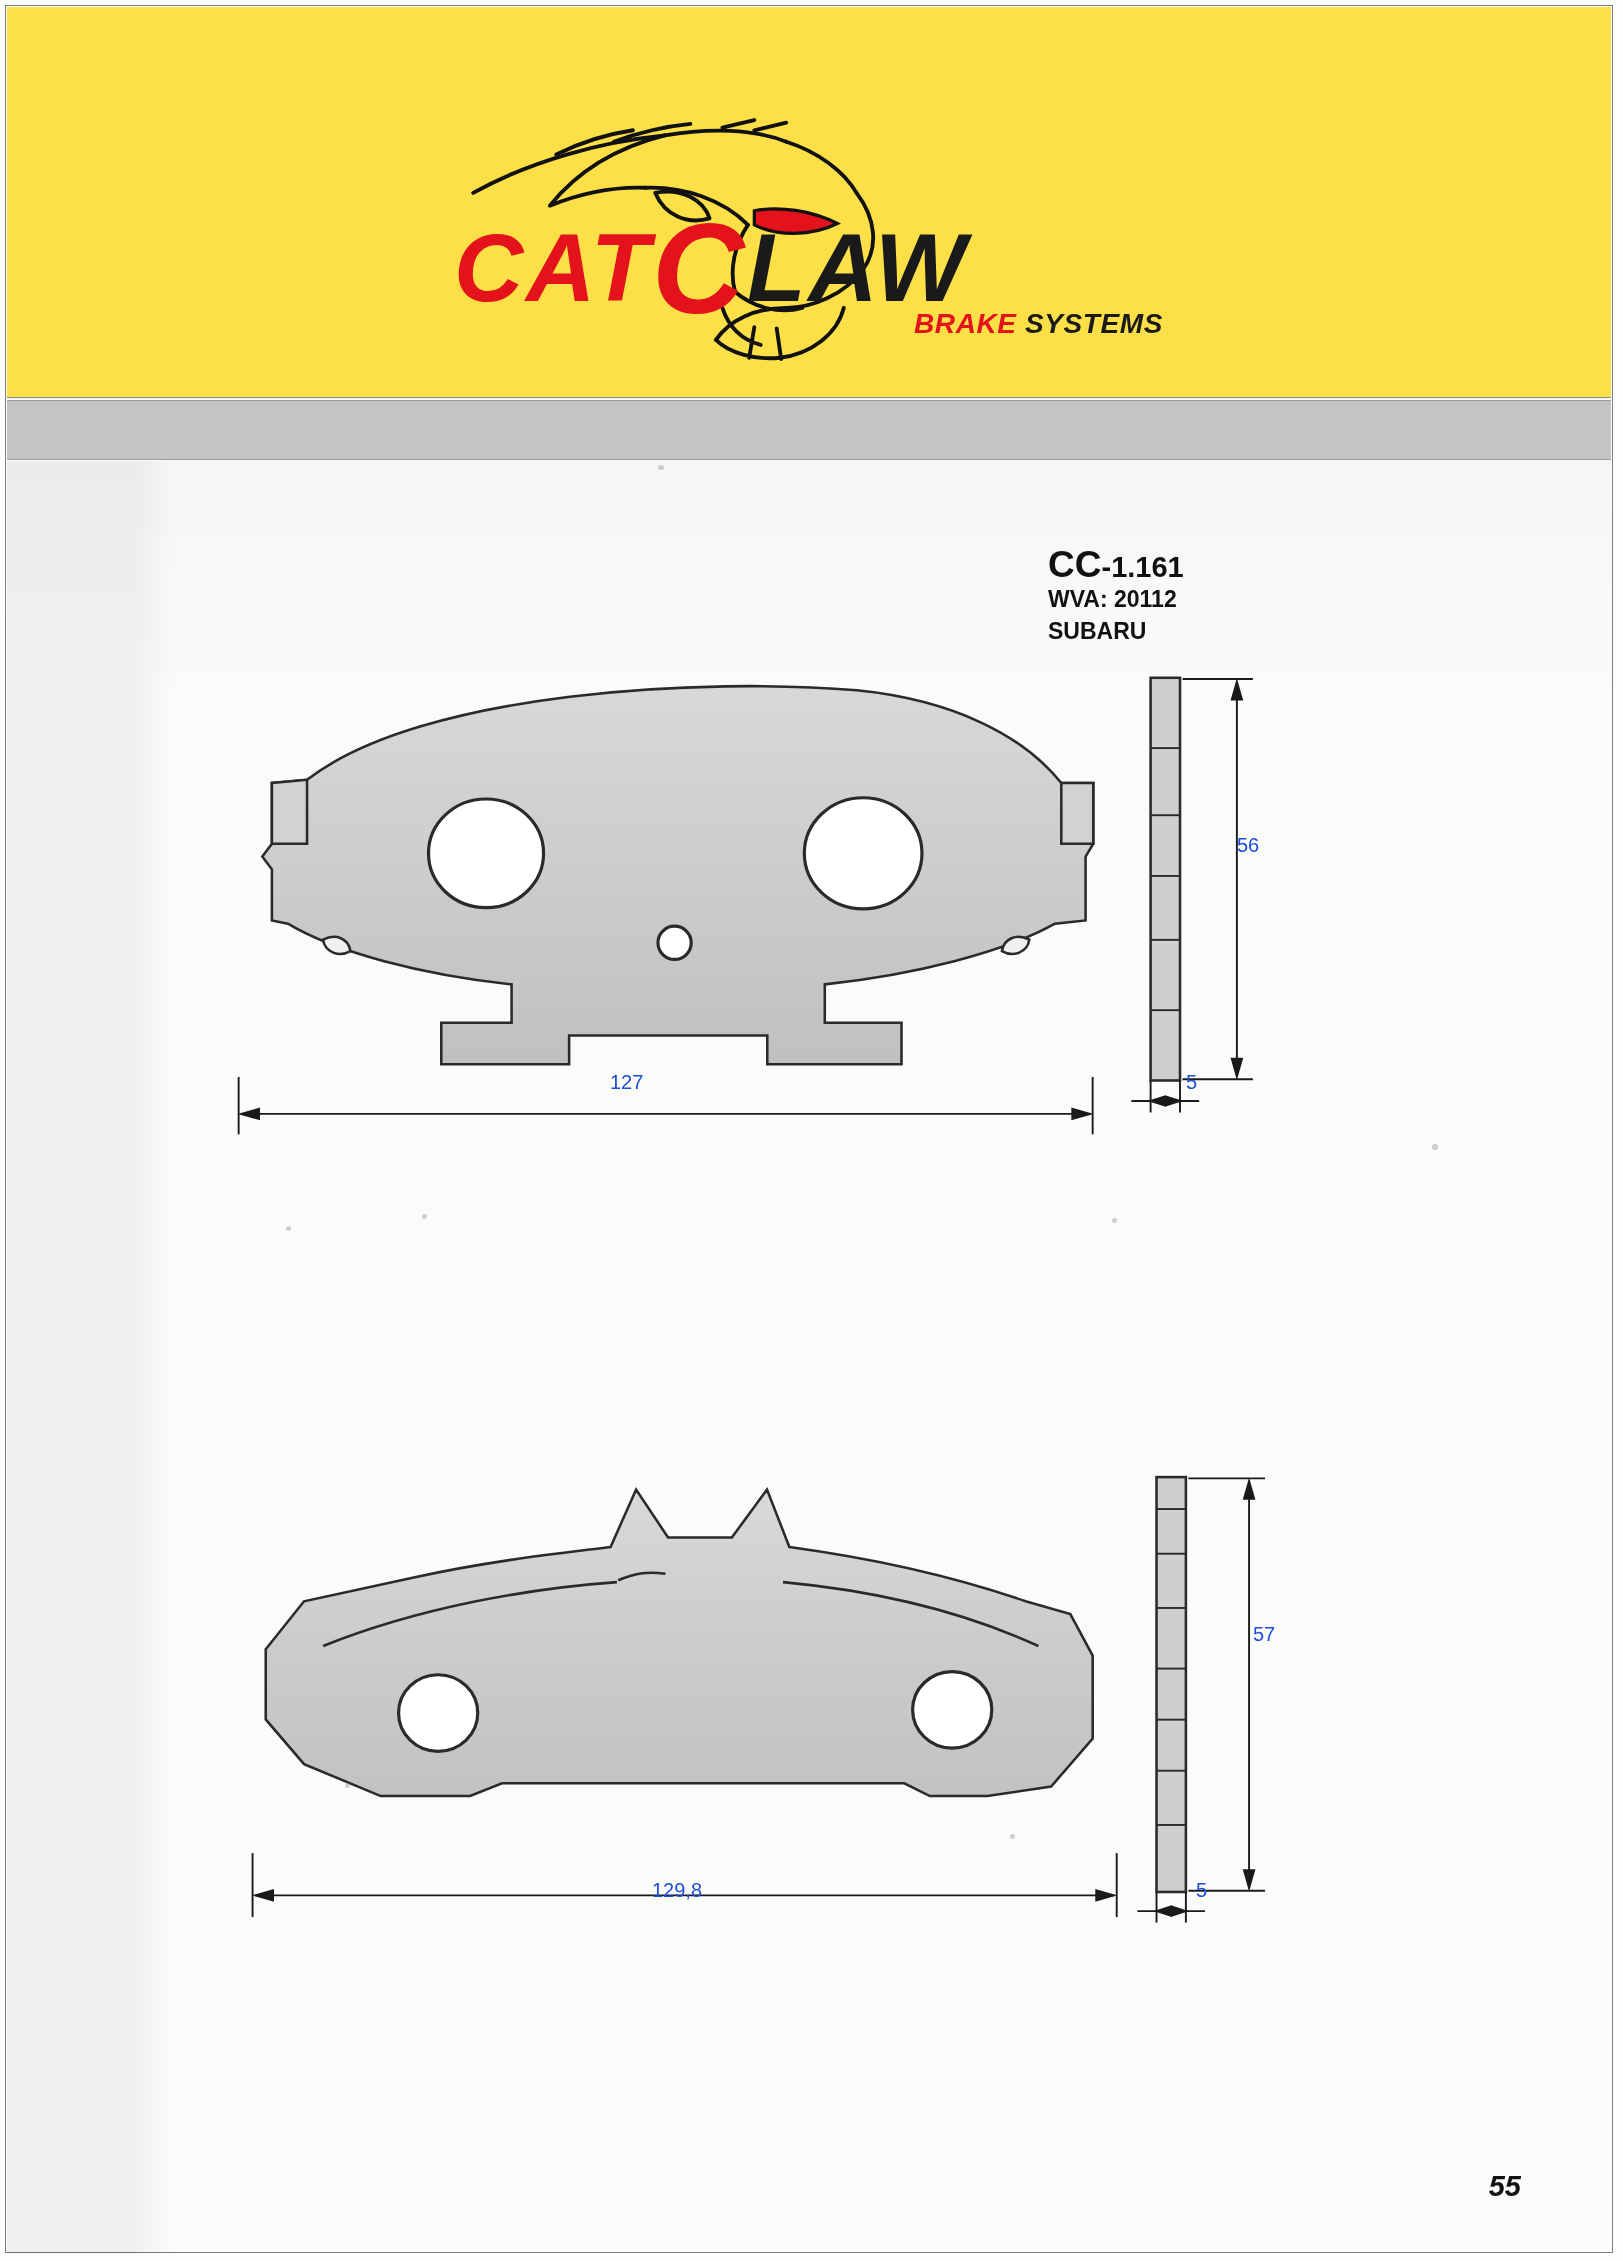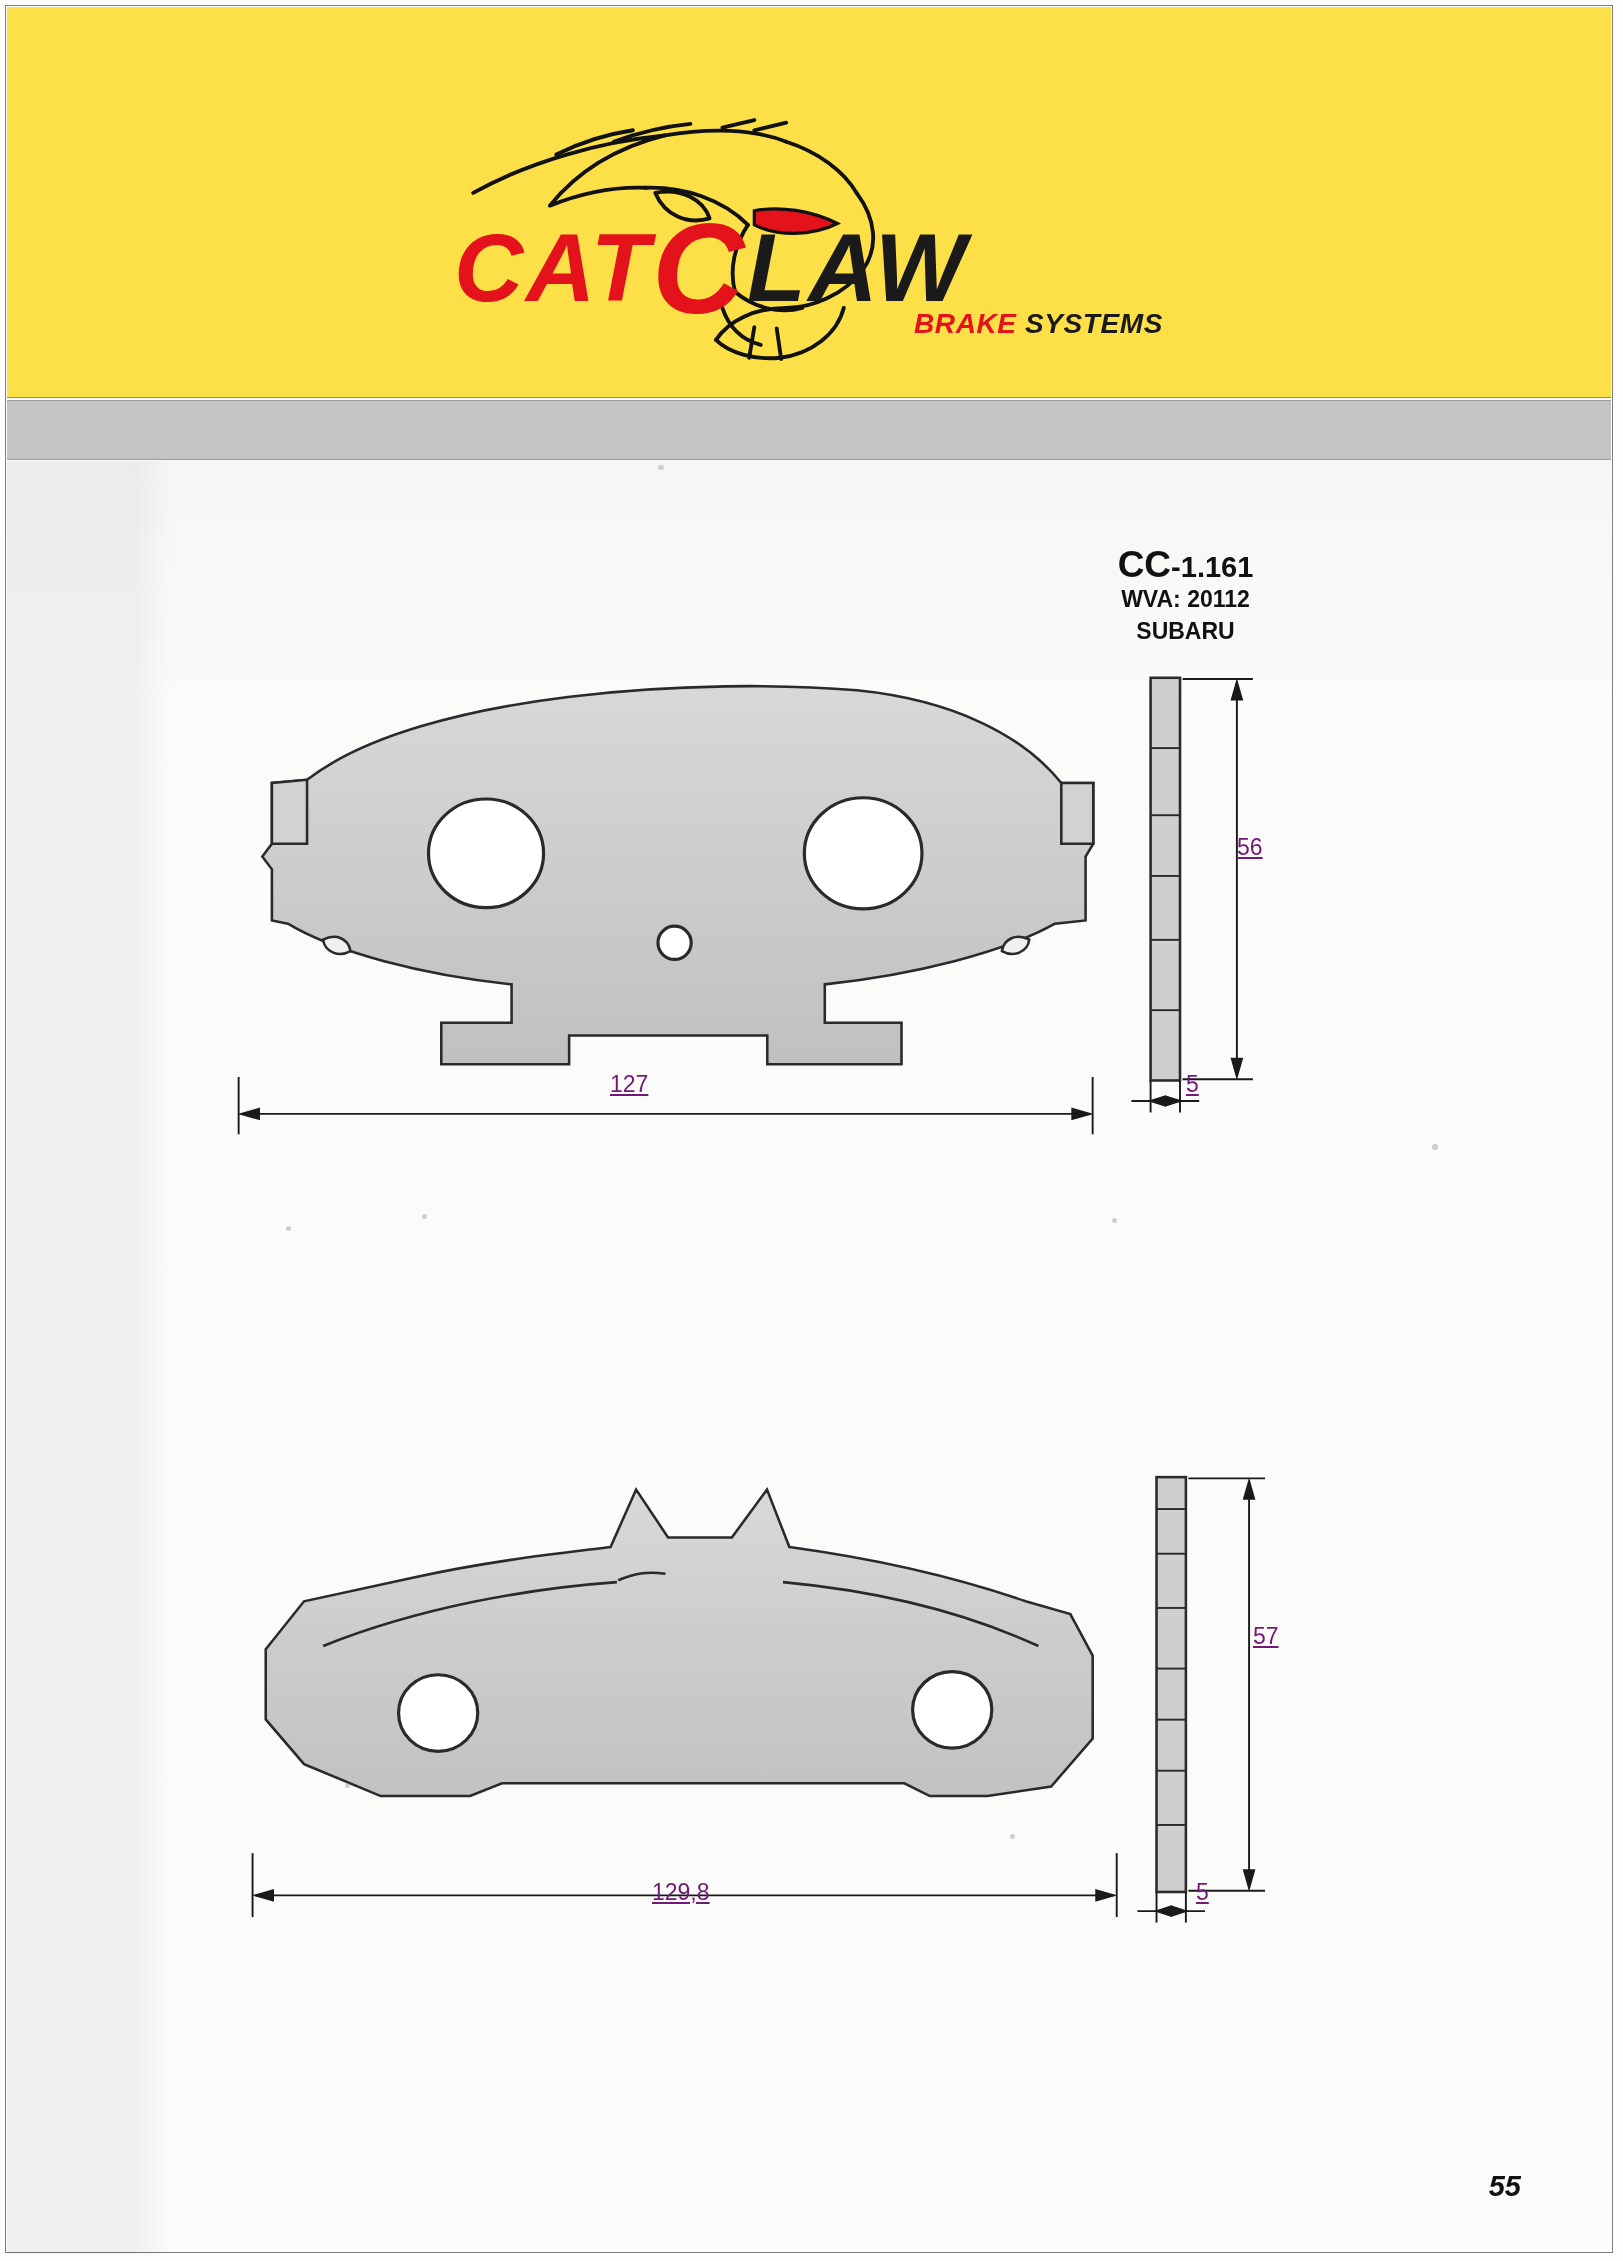--- a/index.html
+++ b/index.html
@@ -101,21 +101,21 @@
     font-size: 28px;
     letter-spacing: 0.6px;
     white-space: nowrap;
   }
   .logo-sub .brake { color: #e4121a; }
   .logo-sub .systems { color: #1a1a1a; }
 
   
   .part-label {
     position: absolute;
-    text-align: center;
+    text-align: left;
     white-space: nowrap;
     color: #111;
   }
   .code-line {
     font-size: 33px;
     font-weight: bold;
     letter-spacing: 0px;
     line-height: 1.05;
   }
   .code-line .cc { font-size: 37px; }
@@ -127,24 +127,23 @@
     margin-top: 1.3px;
   }
   .maker-line {
     font-size: 23px;
     font-weight: bold;
     line-height: 1.2;
     margin-top: 5.1px;
   }
   .dim-text {
     position: absolute;
-    font-size: 23px;
-    color: #701a75;
+    font-size: 20px;
+    color: #1d4ed8;
     white-space: nowrap;
-    text-decoration: underline;
   }
   .page-number {
     position: absolute;
     right: 102px;
     bottom: 58px;
     font-size: 29px;
     font-weight: bold;
     font-style: italic;
     color: #111;
     margin-top: 11px;

